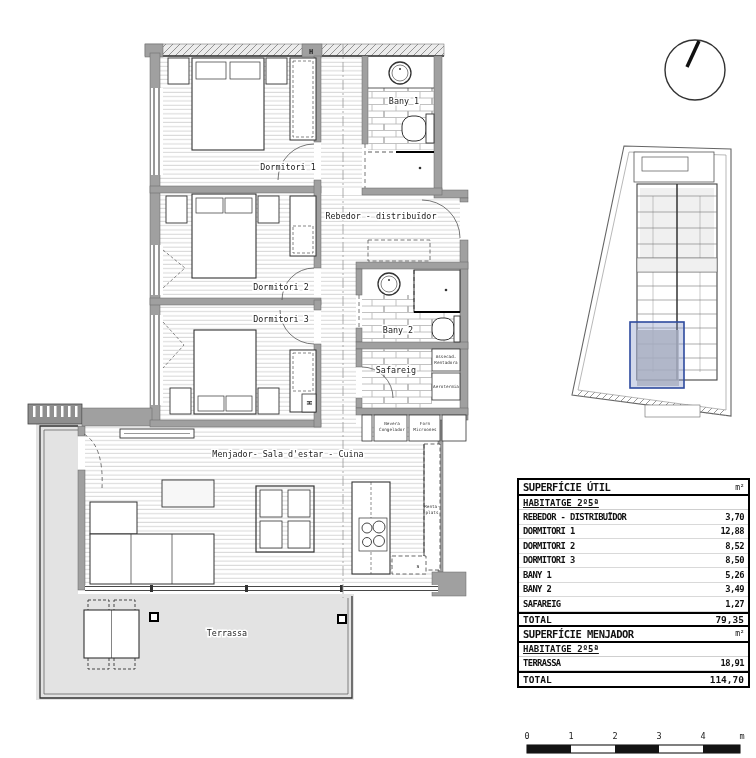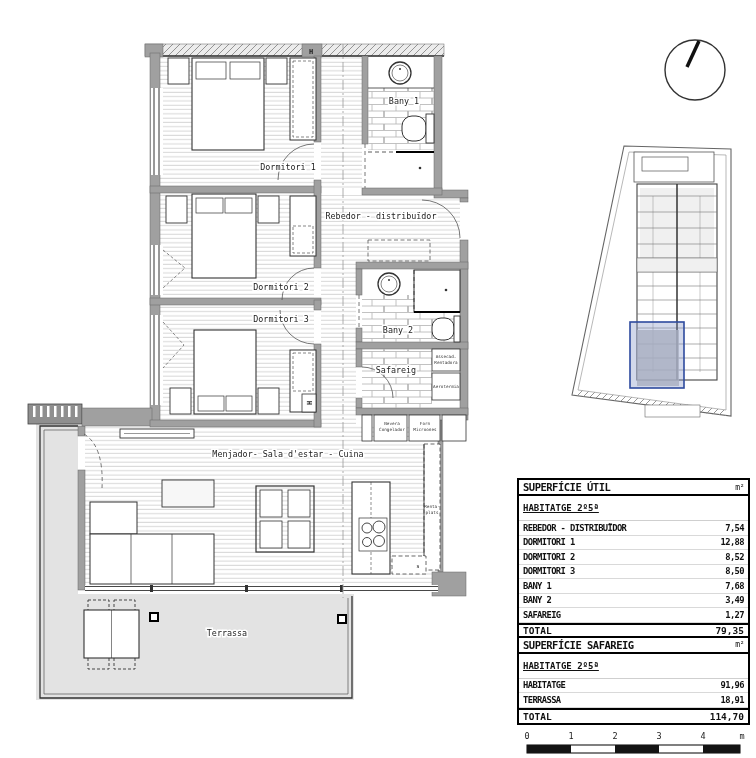--- a/index.html
+++ b/index.html
@@ -9,21 +9,21 @@
   .room-label{font-size:8.4px;font-weight:500;paint-order:stroke;stroke:#ffffff;stroke-width:3px;}
   .tiny-label{font-size:4.3px;fill:#333;}
   .h-mark{font-size:7px;font-weight:bold;}
   .sink-s{font-size:5.5px;}
   
   #area-table{position:absolute;left:517px;top:478px;width:233px;border:2px solid #000;
     background:#fff;box-sizing:border-box;}
   .t-row{display:flex;justify-content:space-between;align-items:center;
     padding:0 4px;box-sizing:border-box;font-weight:bold;color:#111;}
   .t-header{height:16px;font-size:10.5px;border-bottom:2px solid #000;letter-spacing:-0.5px;}
-  .t-sub{height:25px;font-size:9px;border-bottom:1px solid #cfcfcf;}
+  .t-sub{height:14px;font-size:9px;border-bottom:1px solid #cfcfcf;}
   .t-sub .sub-label{text-decoration:underline;}
   .t-data{height:14.5px;font-size:8.8px;border-bottom:1px solid #d9d9d9;letter-spacing:-0.6px;}
   .t-total{height:15px;font-size:9.5px;border-top:2px solid #000;border-bottom:2px solid #000;gap:8px;}
   .t-total:last-child{border-bottom:none;}
   .t-val{font-weight:bold;}
   .t-unit{font-size:8px;font-weight:normal;padding-left:12px;}
 </style>
 </head>
 <body>
 
@@ -334,60 +334,56 @@
 <div id="area-table">
   <div class="t-row t-header">
     <span>SUPERFÍCIE ÚTIL</span>
     <span class="t-unit">m²</span>
   </div>
   <div class="t-row t-sub">
     <span class="sub-label">HABITATGE 2º5ª</span>
   </div>
   <div class="t-row t-data">
     <span>REBEDOR - DISTRIBUÏDOR</span>
-        <span class="t-val">7,54</span>
+        <span class="t-val">3,70</span>
   </div>
   <div class="t-row t-data">
     <span>DORMITORI 1</span>
         <span class="t-val">12,88</span>
   </div>
   <div class="t-row t-data">
     <span>DORMITORI 2</span>
         <span class="t-val">8,52</span>
   </div>
   <div class="t-row t-data">
     <span>DORMITORI 3</span>
         <span class="t-val">8,50</span>
   </div>
   <div class="t-row t-data">
     <span>BANY 1</span>
-        <span class="t-val">7,68</span>
+        <span class="t-val">5,26</span>
   </div>
   <div class="t-row t-data">
     <span>BANY 2</span>
         <span class="t-val">3,49</span>
   </div>
   <div class="t-row t-data">
     <span>SAFAREIG</span>
         <span class="t-val">1,27</span>
   </div>
   <div class="t-row t-total">
     <span>TOTAL</span>
         <span class="t-val">79,35</span>
   </div>
   <div class="t-row t-header">
-    <span>SUPERFÍCIE SAFAREIG</span>
+    <span>SUPERFÍCIE MENJADOR</span>
     <span class="t-unit">m²</span>
   </div>
   <div class="t-row t-sub">
     <span class="sub-label">HABITATGE 2º5ª</span>
-  </div>
-  <div class="t-row t-data">
-    <span>HABITATGE</span>
-        <span class="t-val">91,96</span>
   </div>
   <div class="t-row t-data">
     <span>TERRASSA</span>
         <span class="t-val">18,91</span>
   </div>
   <div class="t-row t-total">
     <span>TOTAL</span>
         <span class="t-val">114,70</span>
   </div>
 </div>

